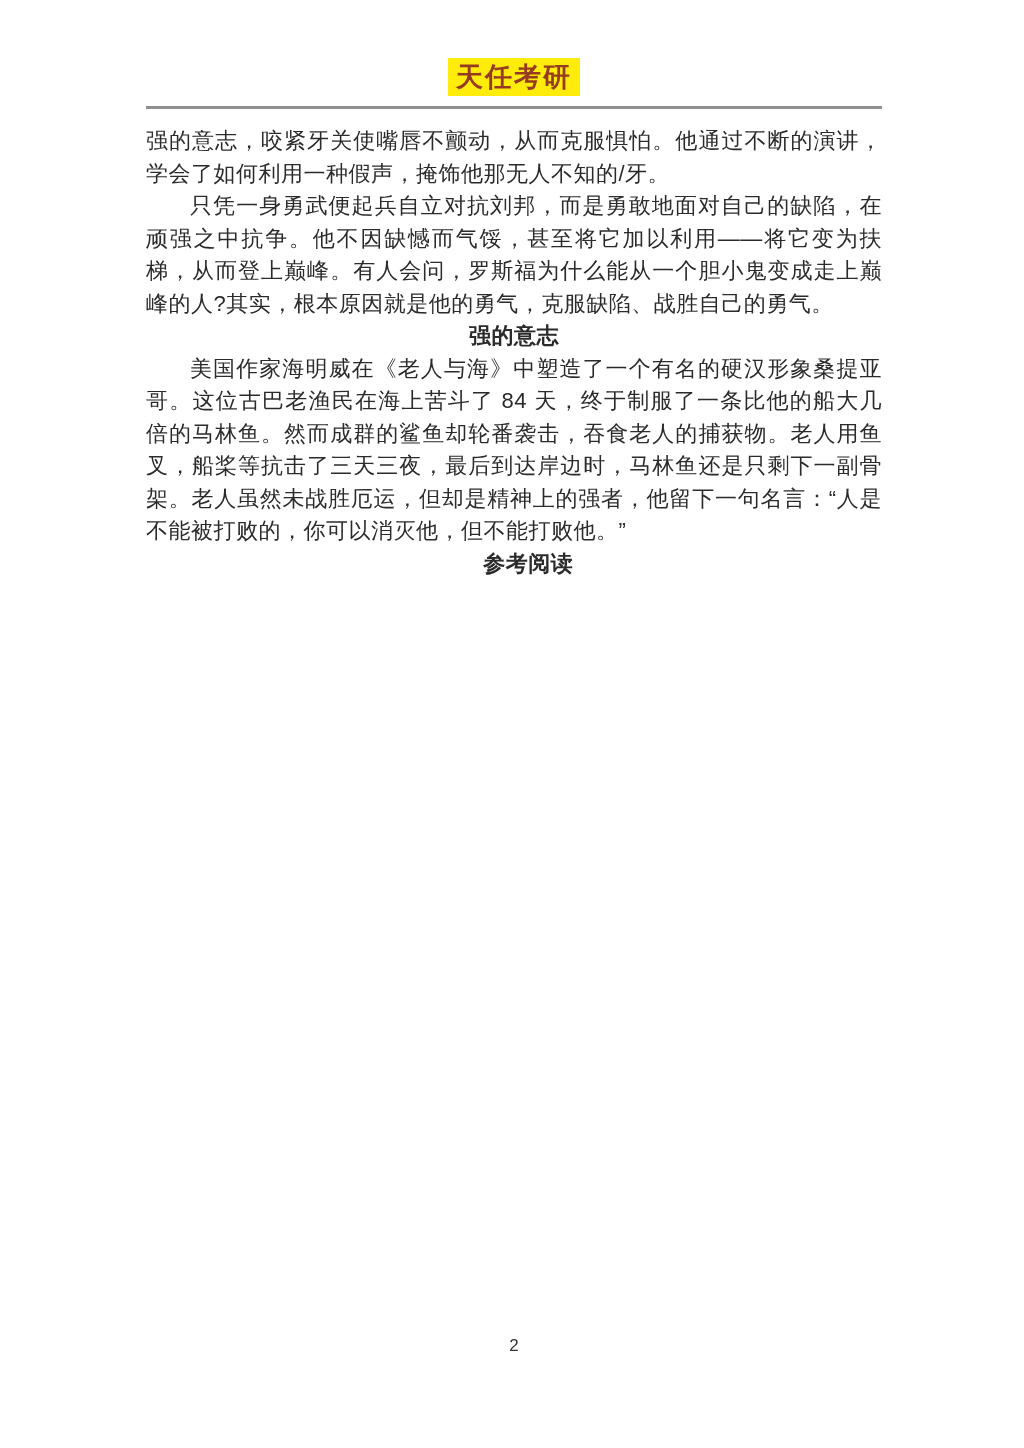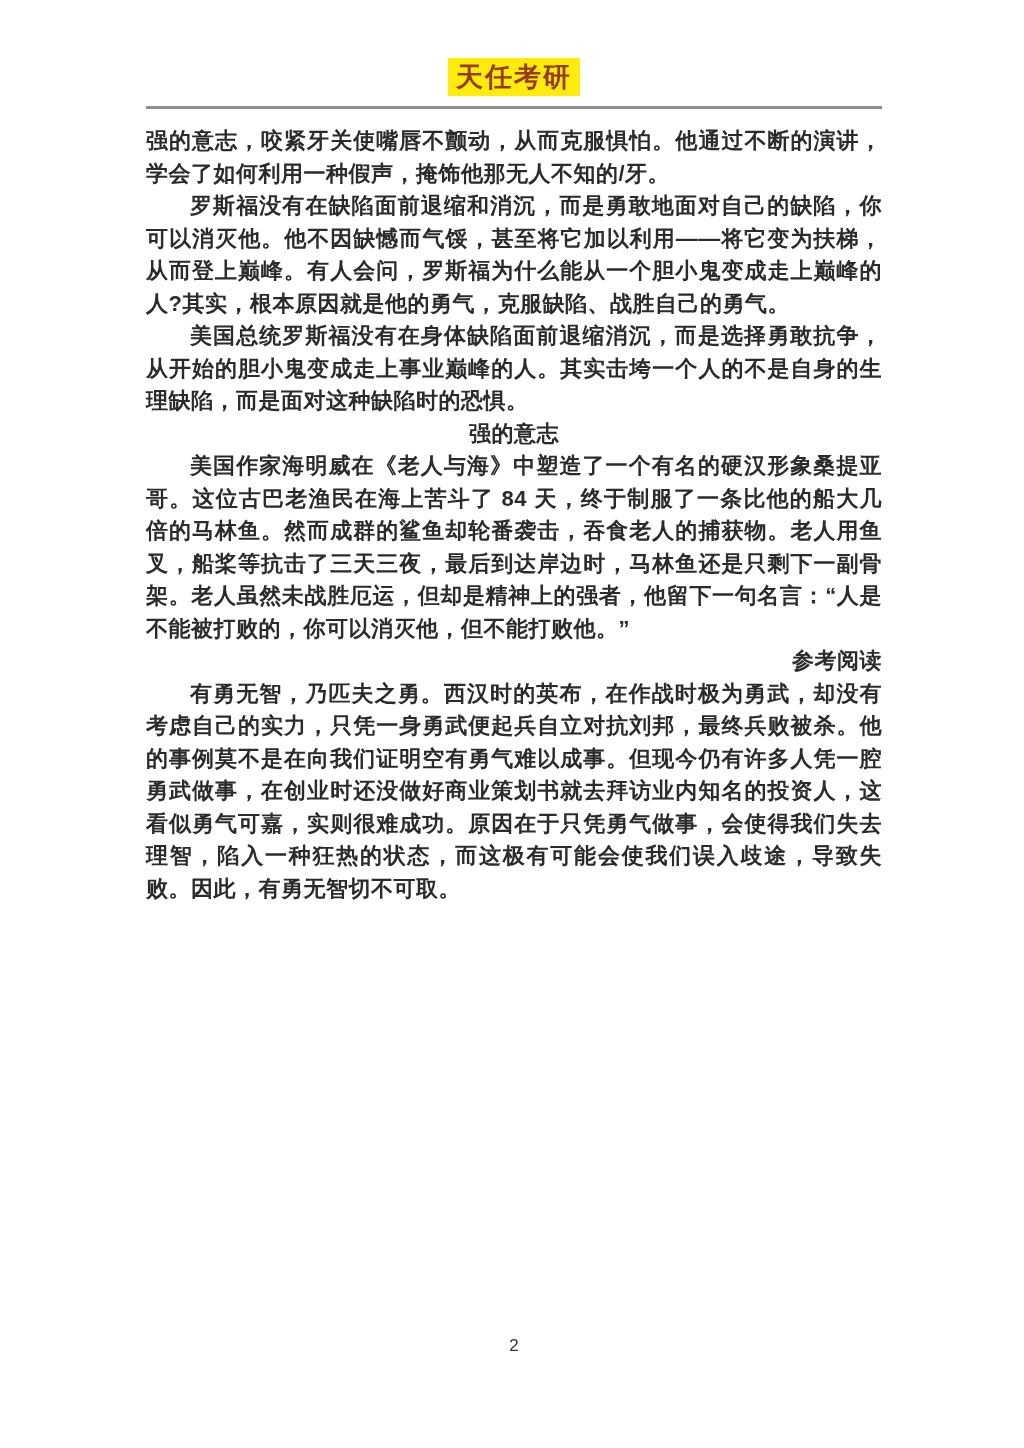--- a/index.html
+++ b/index.html
@@ -39,38 +39,38 @@
   .rule {
     border: none;
     border-top: 3px solid #8f8f8f;
     margin: 0 0 16px 0;
   }
   .para {
     margin: 0;
     font-size: 22px;
     line-height: 32.5px;
     color: #2b2b2b;
-    font-weight: 700;
+    font-weight: 400;
     text-align: justify;
     letter-spacing: 0.5px;
   }
   .indent { text-indent: 2em; }
   .center-head {
     margin: 0;
     font-size: 22px;
     line-height: 32.5px;
     color: #2b2b2b;
     font-weight: 600;
     text-align: center;
     letter-spacing: 0.5px;
   }
   .bold-head {
     font-weight: 800;
     text-indent: 1.3em;
-    text-align: right;
+    text-align: center;
   }
   .page-num {
     position: absolute;
     top: 1336px;
     left: 146px;
     width: 736px;
     text-align: center;
     font-size: 17px;
     color: #333333;
     font-weight: 400;
@@ -83,33 +83,31 @@
   <div class="content">
 
     <div class="brand-row">
       <span class="brand">天任考研</span>
     </div>
 
     <hr class="rule">
 
     <p class="para">强的意志，咬紧牙关使嘴唇不颤动，从而克服惧怕。他通过不断的演讲，学会了如何利用一种假声，掩饰他那无人不知的/牙。</p>
 
-    <p class="para indent">罗斯福没有在缺陷面前退缩和消沉，而是勇敢地面对自己的缺陷，你可以消灭他。他不因缺憾而气馁，甚至将它加以利用——将它变为扶梯，从而登上巅峰。有人会问，罗斯福为什么能从一个胆小鬼变成走上巅峰的人?其实，根本原因就是他的勇气，克服缺陷、战胜自己的勇气。</p>
+    <p class="para indent">只凭一身勇武便起兵自立对抗刘邦，而是勇敢地面对自己的缺陷，在顽强之中抗争。他不因缺憾而气馁，甚至将它加以利用——将它变为扶梯，从而登上巅峰。有人会问，罗斯福为什么能从一个胆小鬼变成走上巅峰的人?其实，根本原因就是他的勇气，克服缺陷、战胜自己的勇气。</p>
 
 
-    <p class="para indent">美国总统罗斯福没有在身体缺陷面前退缩消沉，而是选择勇敢抗争，从开始的胆小鬼变成走上事业巅峰的人。其实击垮一个人的不是自身的生理缺陷，而是面对这种缺陷时的恐惧。</p>
 
     <p class="center-head">强的意志</p>
 
     <p class="para indent">美国作家海明威在《老人与海》中塑造了一个有名的硬汉形象桑提亚哥。这位古巴老渔民在海上苦斗了 84 天，终于制服了一条比他的船大几倍的马林鱼。然而成群的鲨鱼却轮番袭击，吞食老人的捕获物。老人用鱼叉，船桨等抗击了三天三夜，最后到达岸边时，马林鱼还是只剩下一副骨架。老人虽然未战胜厄运，但却是精神上的强者，他留下一句名言：“人是不能被打败的，你可以消灭他，但不能打败他。”</p>
 
     <p class="para bold-head">参考阅读</p>
 
 
 
 
-    <p class="para indent">有勇无智，乃匹夫之勇。西汉时的英布，在作战时极为勇武，却没有考虑自己的实力，只凭一身勇武便起兵自立对抗刘邦，最终兵败被杀。他的事例莫不是在向我们证明空有勇气难以成事。但现今仍有许多人凭一腔勇武做事，在创业时还没做好商业策划书就去拜访业内知名的投资人，这看似勇气可嘉，实则很难成功。原因在于只凭勇气做事，会使得我们失去理智，陷入一种狂热的状态，而这极有可能会使我们误入歧途，导致失败。因此，有勇无智切不可取。</p>
 
 
   </div>
 
   <div class="page-num">2</div>
 </div>
 
 </body></html>

